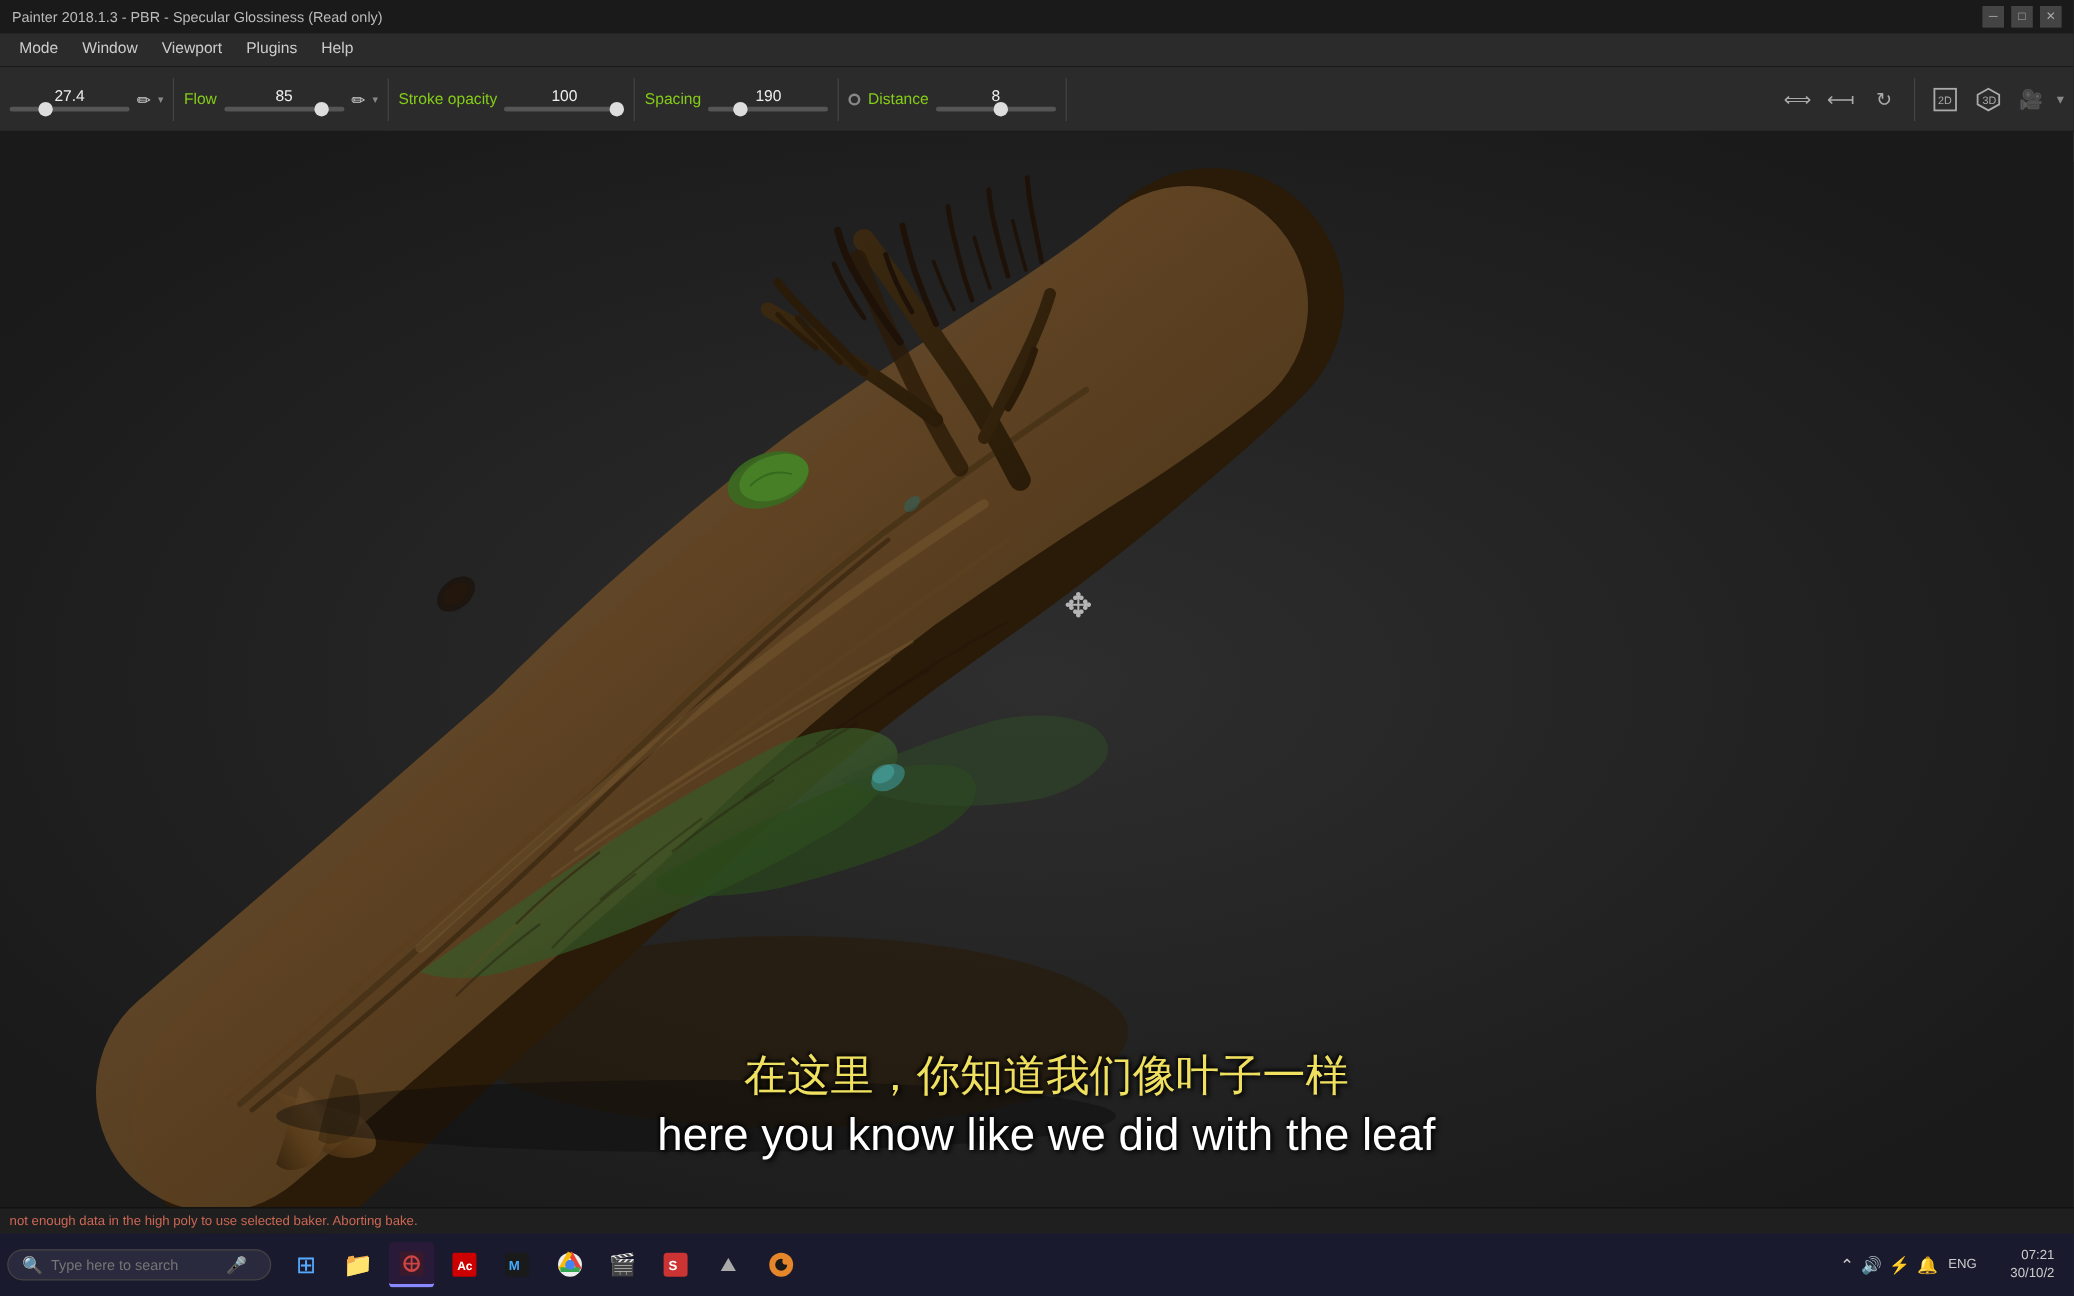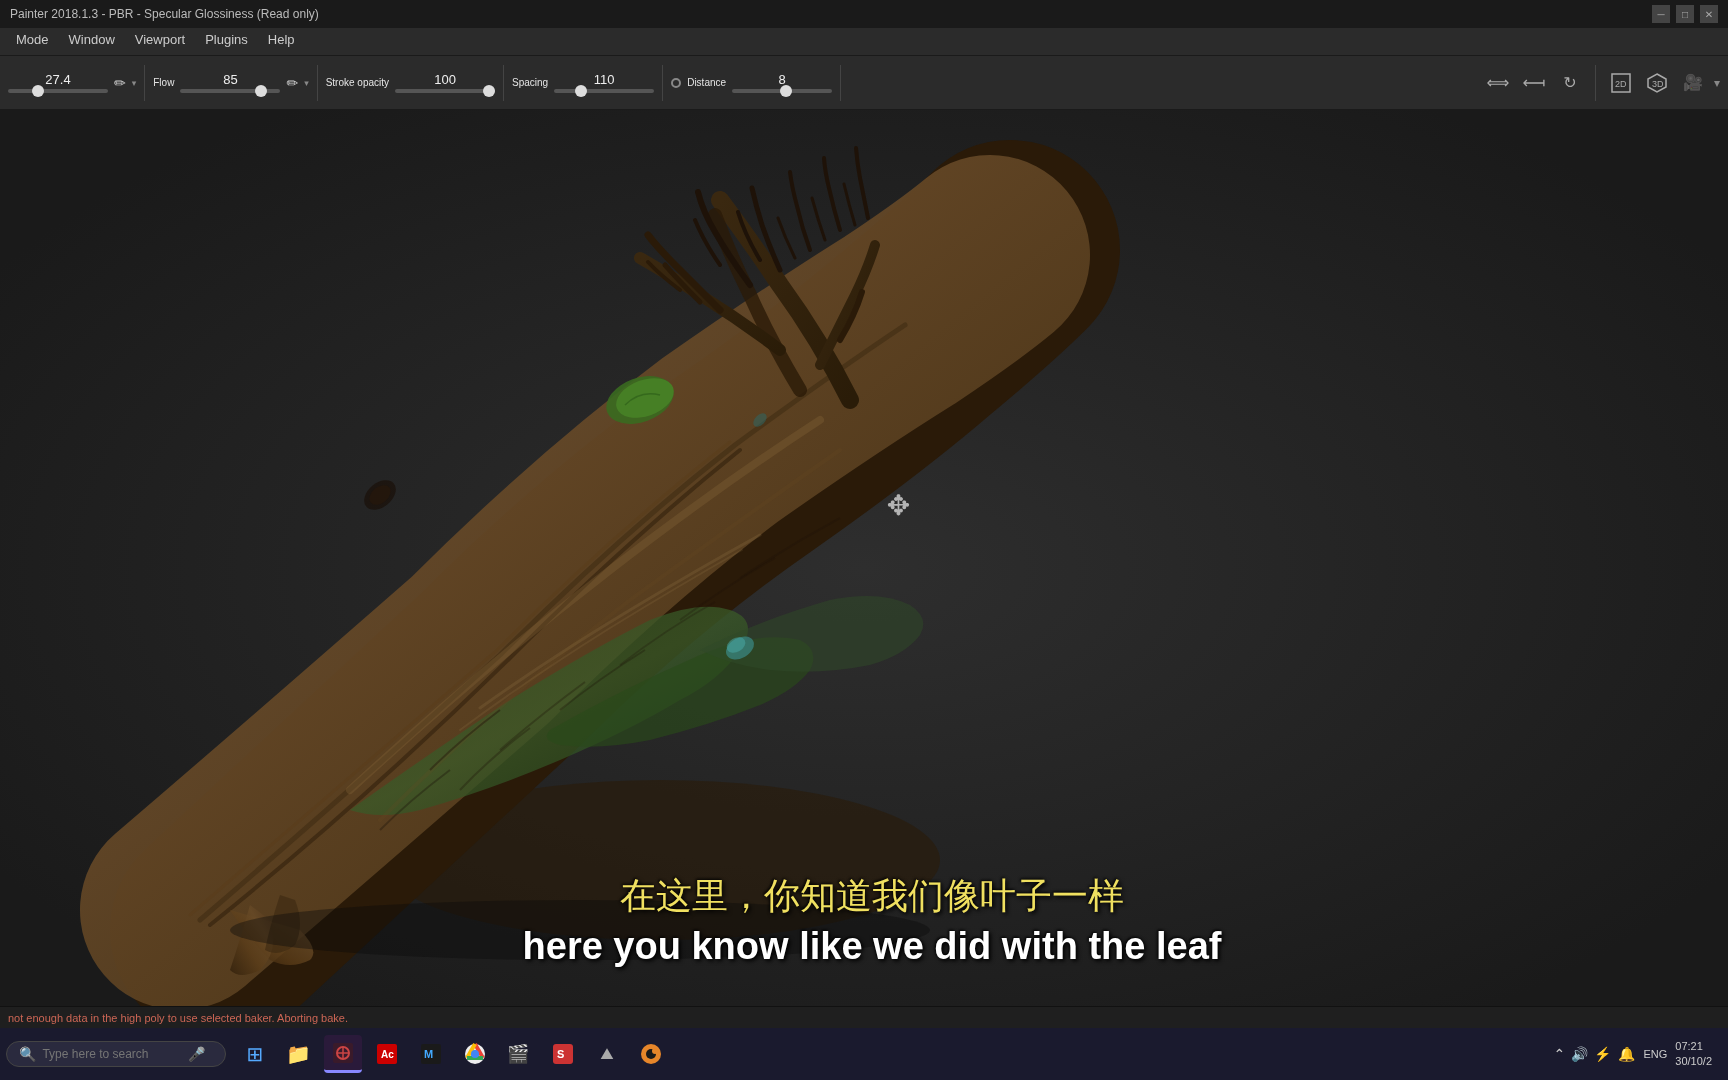--- a/index.html
+++ b/index.html
@@ -59,22 +59,22 @@
       padding: 0 8px;
       gap: 4px;
       border-bottom: 1px solid #1a1a1a;
     }
     .toolbar-group {
       display: flex;
       align-items: center;
       gap: 6px;
     }
     .toolbar-label {
-      color: #e5e5e5;
-      font-size: 10px;
+      color: #84cc16;
+      font-size: 13px;
       white-space: nowrap;
     }
     .toolbar-value {
       color: #eee;
       font-size: 13px;
       font-weight: 500;
     }
     .toolbar-slider-container {
       display: flex;
       flex-direction: column;
@@ -182,21 +182,21 @@
     .subtitle-chinese {
       font-size: 36px;
       color: #f0e060;
       font-weight: normal;
       text-shadow: 2px 2px 4px #000, -1px -1px 3px #000;
       margin-bottom: 4px;
     }
     .subtitle-english {
       font-size: 38px;
       color: #ffffff;
-      font-weight: bold;
+      font-weight: normal;
       text-shadow: 2px 2px 4px #000, -1px -1px 3px #000;
     }
 
     
     #status-bar {
       position: absolute;
       bottom: 52px;
       left: 0; right: 0;
       height: 22px;
       background: #1f1f1f;
@@ -260,21 +260,21 @@
 
     .taskbar-right {
       margin-left: auto;
       display: flex;
       align-items: center;
       gap: 8px;
       padding-right: 10px;
       font-size: 11px;
       color: #ccc;
     }
-    .taskbar-time { line-height: 1.4; }
+    .taskbar-time { text-align: right; line-height: 1.4; margin-left: 20px; }
     .sys-icons { display: flex; gap: 6px; font-size: 14px; }
 
     
     #tree-svg {
       position: absolute;
       top: 0; left: 0;
       width: 100%; height: 100%;
     }
   </style>
 </head>
@@ -328,21 +328,21 @@
       <span class="toolbar-value">100</span>
       <input type="range" class="toolbar-slider" value="100" min="0" max="100" style="">
     </div>
   </div>
 
   <div class="toolbar-divider"></div>
 
   <div class="toolbar-group">
     <span class="toolbar-label">Spacing</span>
     <div class="toolbar-slider-container">
-      <span class="toolbar-value">110</span>
+      <span class="toolbar-value">190</span>
       <input type="range" class="toolbar-slider" value="60" min="0" max="250" style="">
     </div>
   </div>
 
   <div class="toolbar-divider"></div>
 
   <div class="toolbar-group">
     <div class="dot-circle"></div>
     <span class="toolbar-label">Distance</span>
     <div class="toolbar-slider-container">

